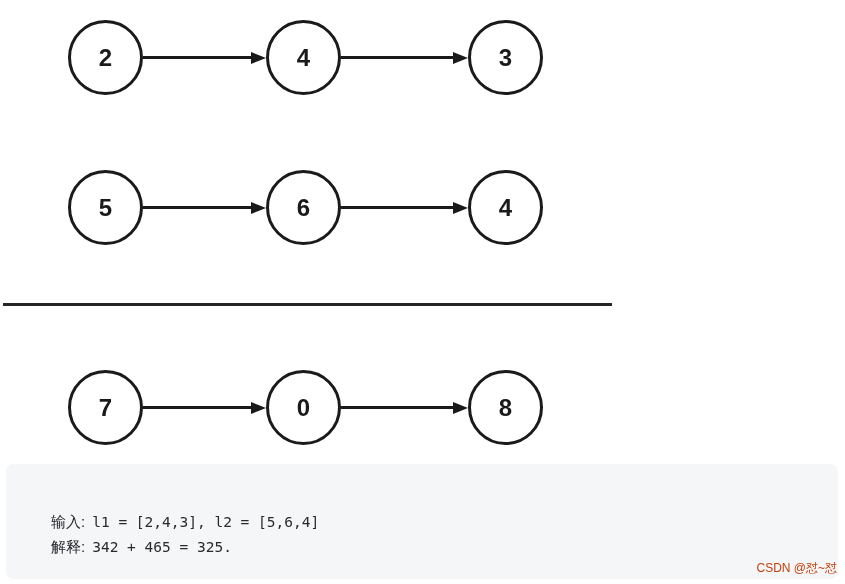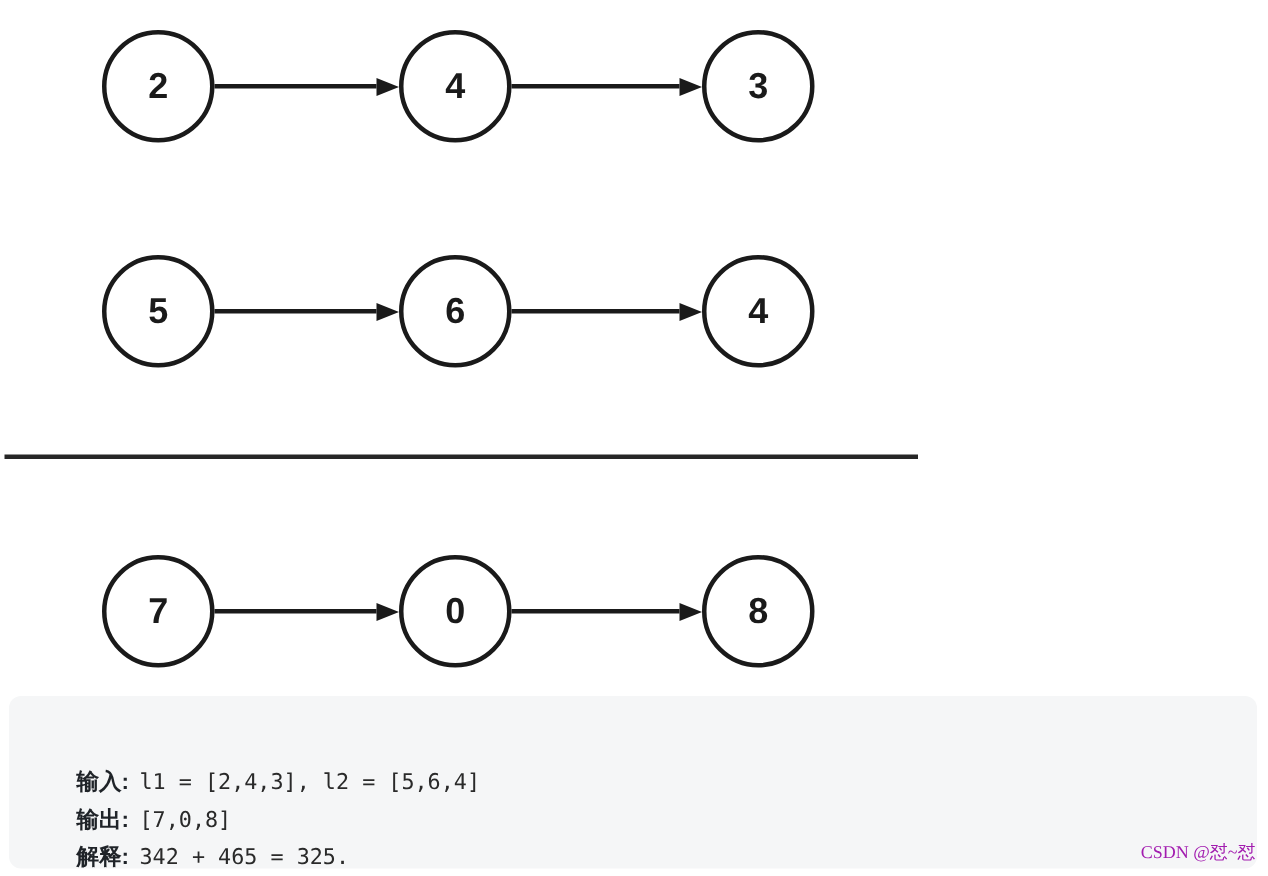--- a/index.html
+++ b/index.html
@@ -64,38 +64,38 @@
     border-radius: 8px;
     padding: 20px 16px 0 20px;
   }
   .example-line {
     height: 25px; line-height: 25px;
     font-size: 15px;
     white-space: pre;
     color: #262626;
   }
   .example-line .label {
-    font-weight: bold;
+    font-weight: normal;
     color: #1f2328;
     font-family: "Liberation Sans", sans-serif;
     text-align: center;
   }
   .example-line .code {
     font-family: "DejaVu Sans Mono", monospace;
     color: #2a2a2a;
     margin-left: 7px;
     font-size: 14.5px;
     text-align: center;
   }
 
   .watermark {
     position: absolute; right: 8px; top: 560px;
     font-size: 12px;
-    color: #a21caf;
-    font-family: Liberation Serif, serif;
+    color: #c2410c;
+    font-family: Liberation Sans, sans-serif;
   }
 </style>
 </head>
 <body>
 
 <div class="stage">
 
   <div class="ll-row row-1">
     <div class="node node-1">
       <span class="val">2</span>
@@ -156,22 +156,19 @@
     <div class="node node-3">
       <span class="val">8</span>
     </div>
   </div>
 
   <div class="example-box">
     <div class="example-line">
       <span class="label">输入:</span><span class="code">l1 = [2,4,3], l2 = [5,6,4]</span>
     </div>
     <div class="example-line">
-      <span class="label">输出:</span><span class="code">[7,0,8]</span>
-    </div>
-    <div class="example-line">
       <span class="label">解释:</span><span class="code">342 + 465 = 325.</span>
     </div>
   </div>
 
   <div class="watermark">CSDN @怼~怼</div>
 
 </div>
 
 </body></html>

